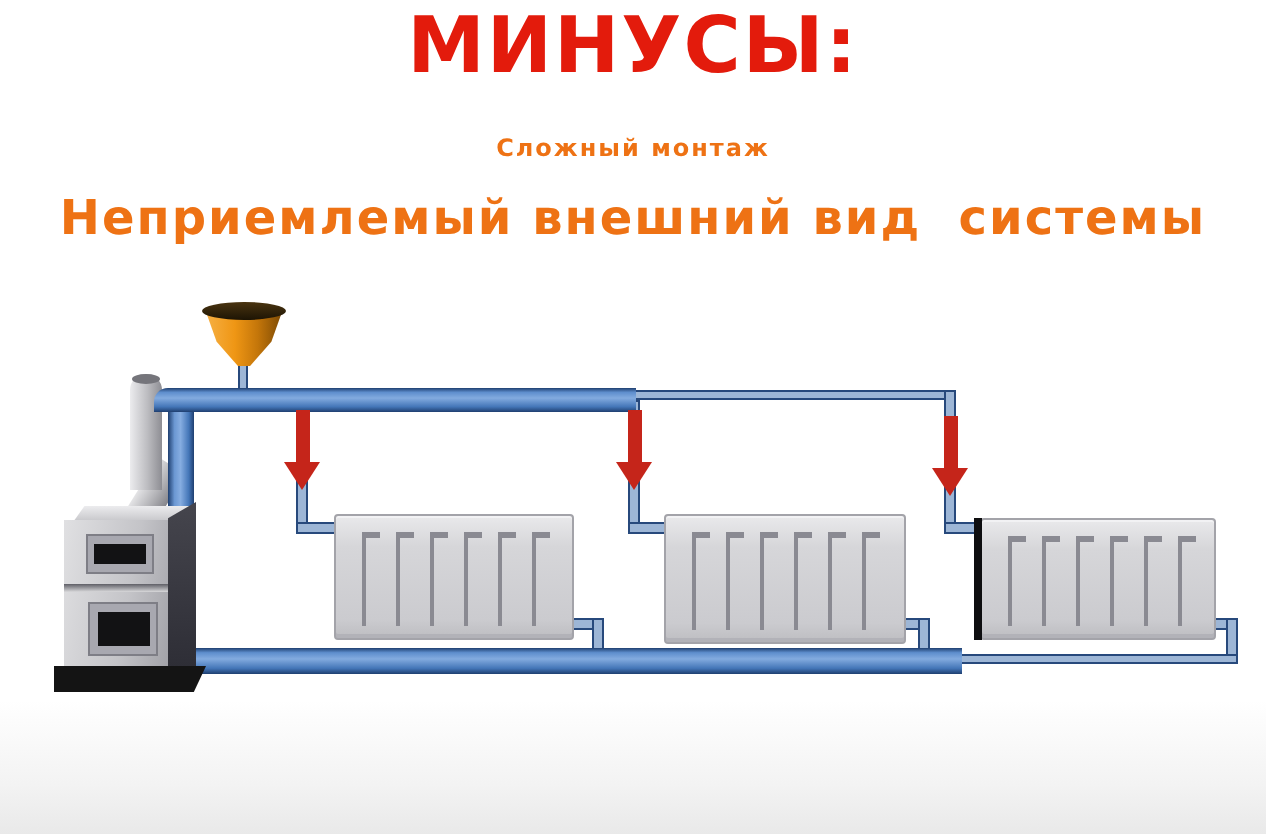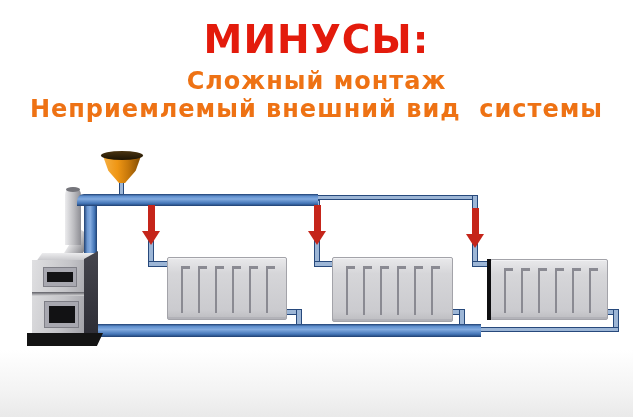--- a/index.html
+++ b/index.html
@@ -3,28 +3,28 @@
 <meta charset="utf-8">
 <style>
   html,body { margin:0; padding:0; }
   .stage {
     position:relative; width:633px; height:417px; overflow:hidden;
     background:linear-gradient(180deg,#ffffff 0%,#ffffff 84%,#f3f3f3 94%,#e9e9e9 100%);
     font-family:"DejaVu Sans","Liberation Sans",sans-serif;
   }
   
   .title {
-    position:absolute; top:17px; left:0; width:100%; text-align:center;
+    position:absolute; top:1px; left:0; width:100%; text-align:center;
     font-size:39px; font-weight:bold; letter-spacing:1px; color:#e31b0c;
   }
   .subtitle {
     position:absolute; left:0; width:100%; text-align:center;
     font-weight:bold; color:#ee7214; white-space:pre;
   }
-  .sub1 { top:67px; font-size:24px; letter-spacing:1px; }
+  .sub1 { top:67px; font-size:12px; letter-spacing:1px; }
   .sub2 { top:95px; font-size:24px; letter-spacing:1px; }
 
   
   .tpipe { position:absolute; background:#9db6d6; border:1px solid #27497c; box-sizing:border-box; }
   .pipe-h {
     position:absolute;
     background:linear-gradient(180deg,#1f3f70 0%,#5e8ecd 18%,#83abdf 42%,#4476b8 78%,#1f3f70 100%);
   }
   .pipe-v {
     position:absolute;

